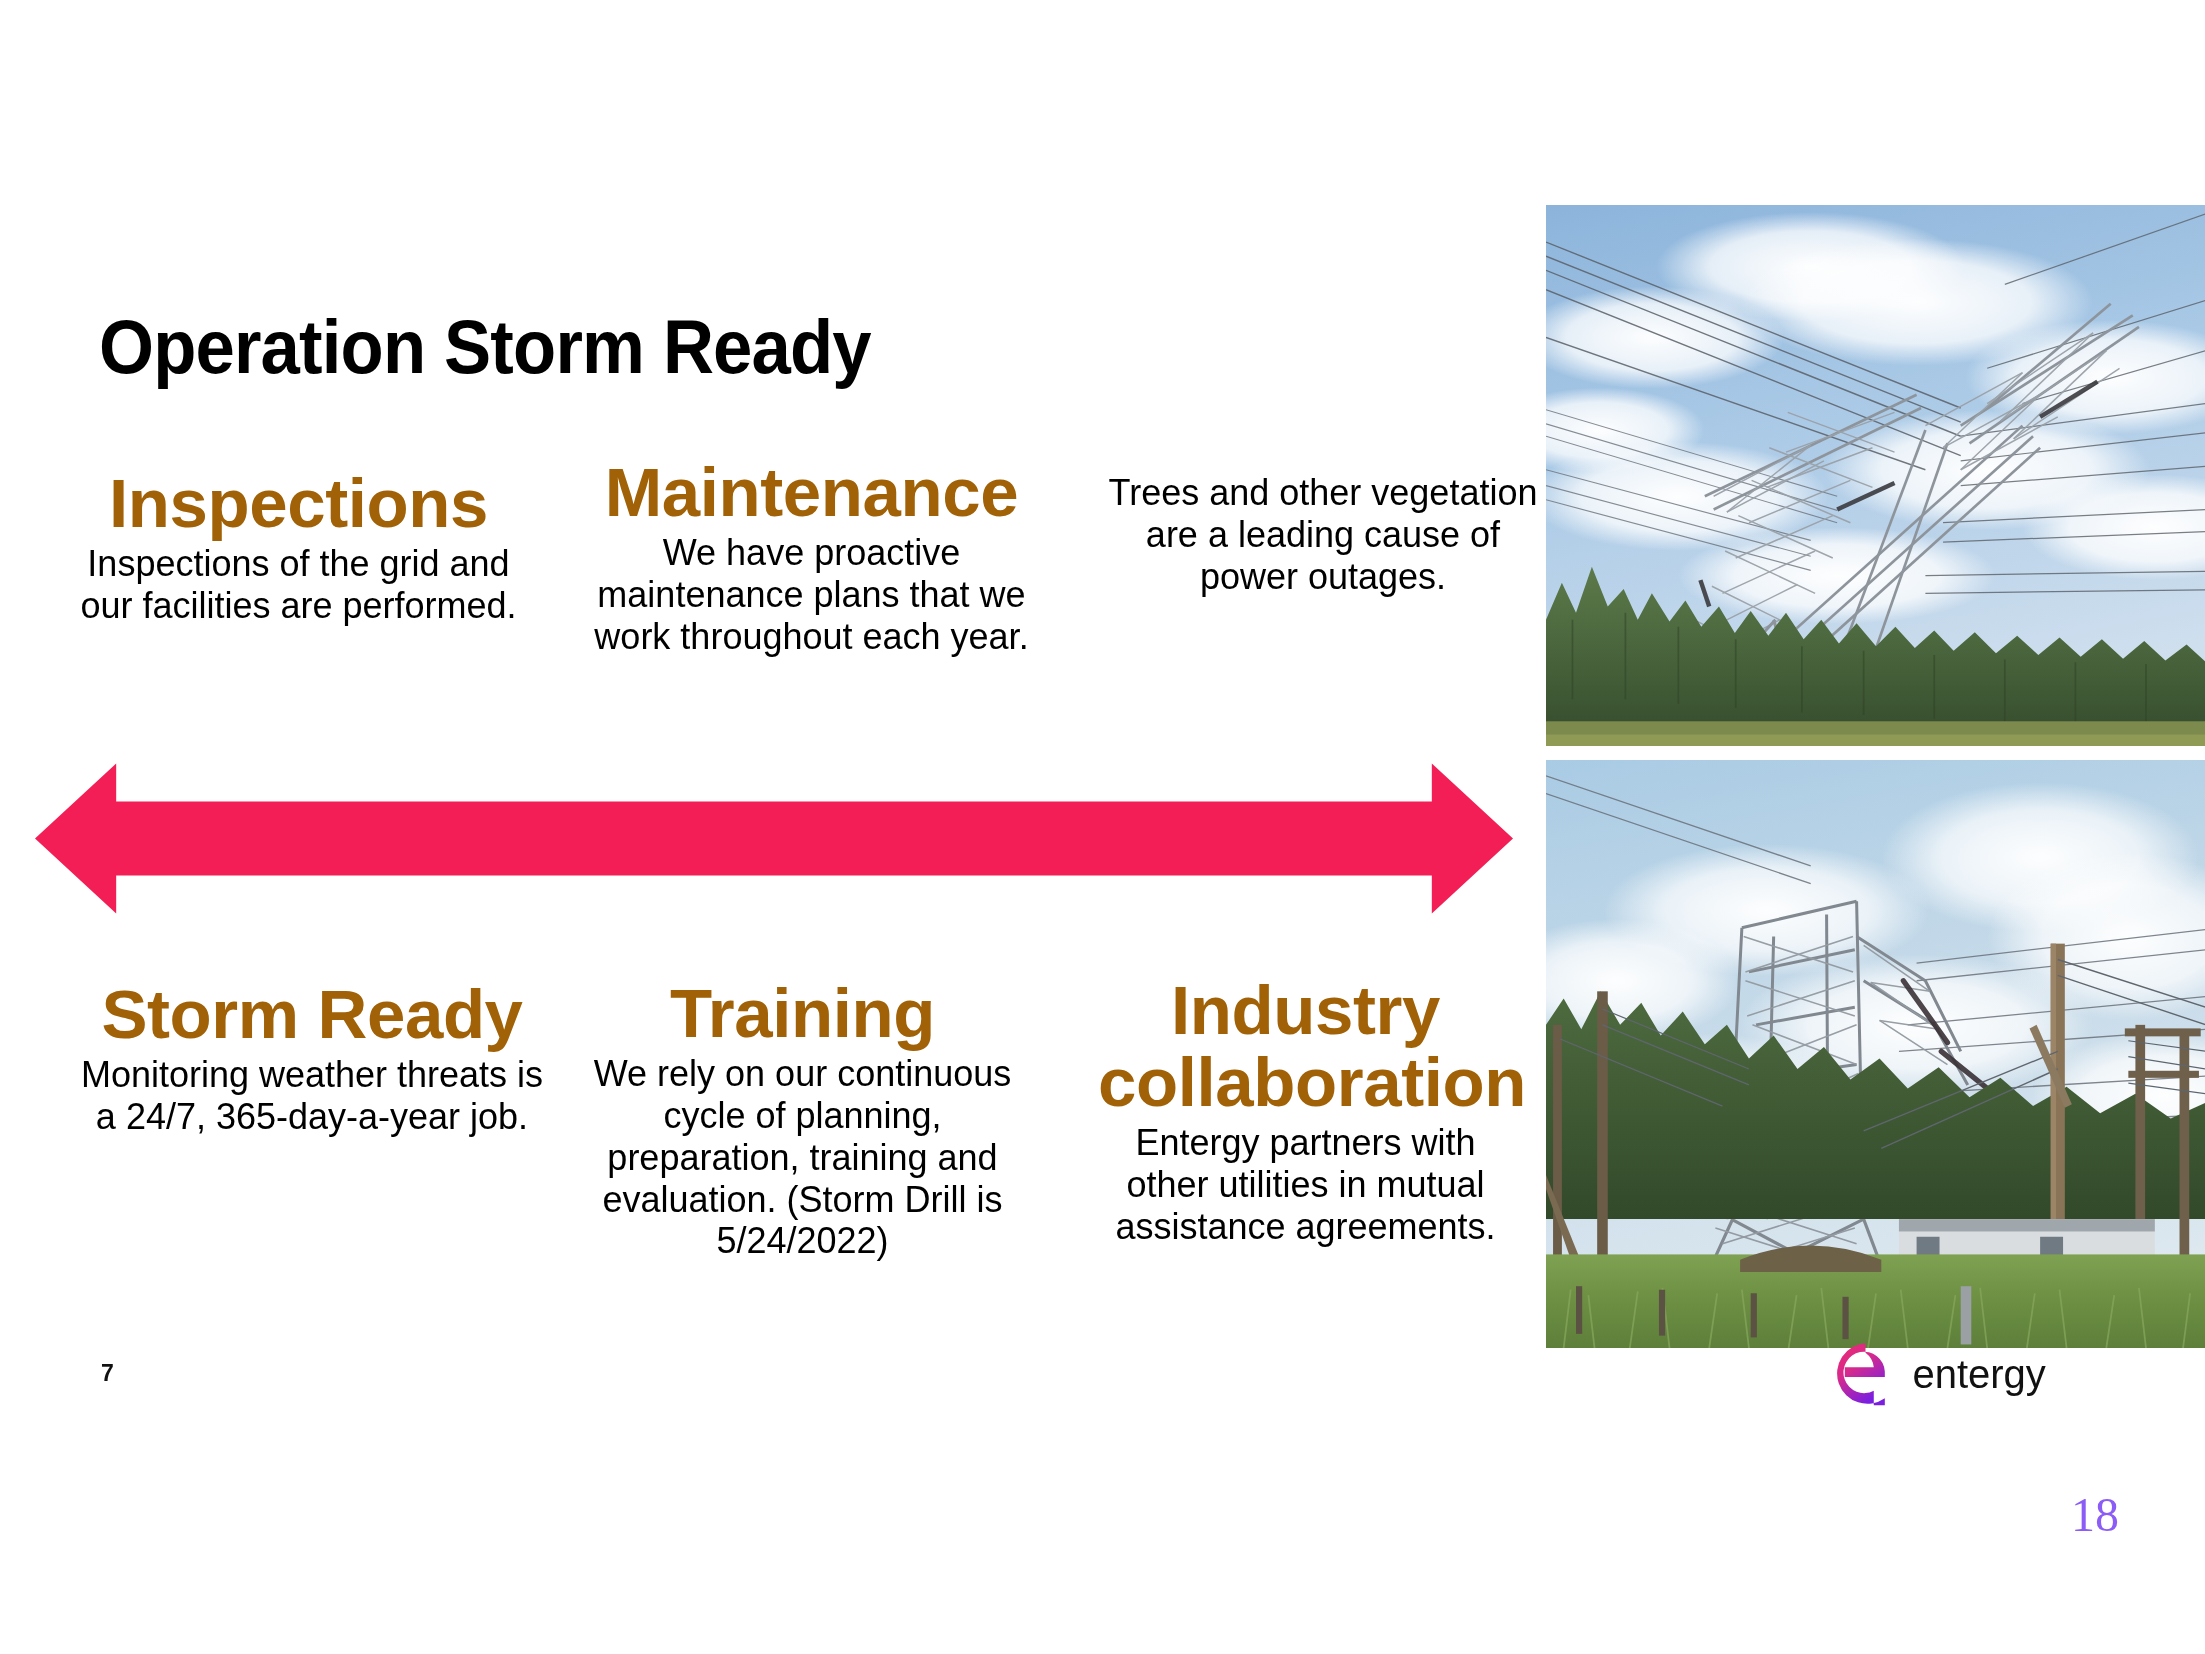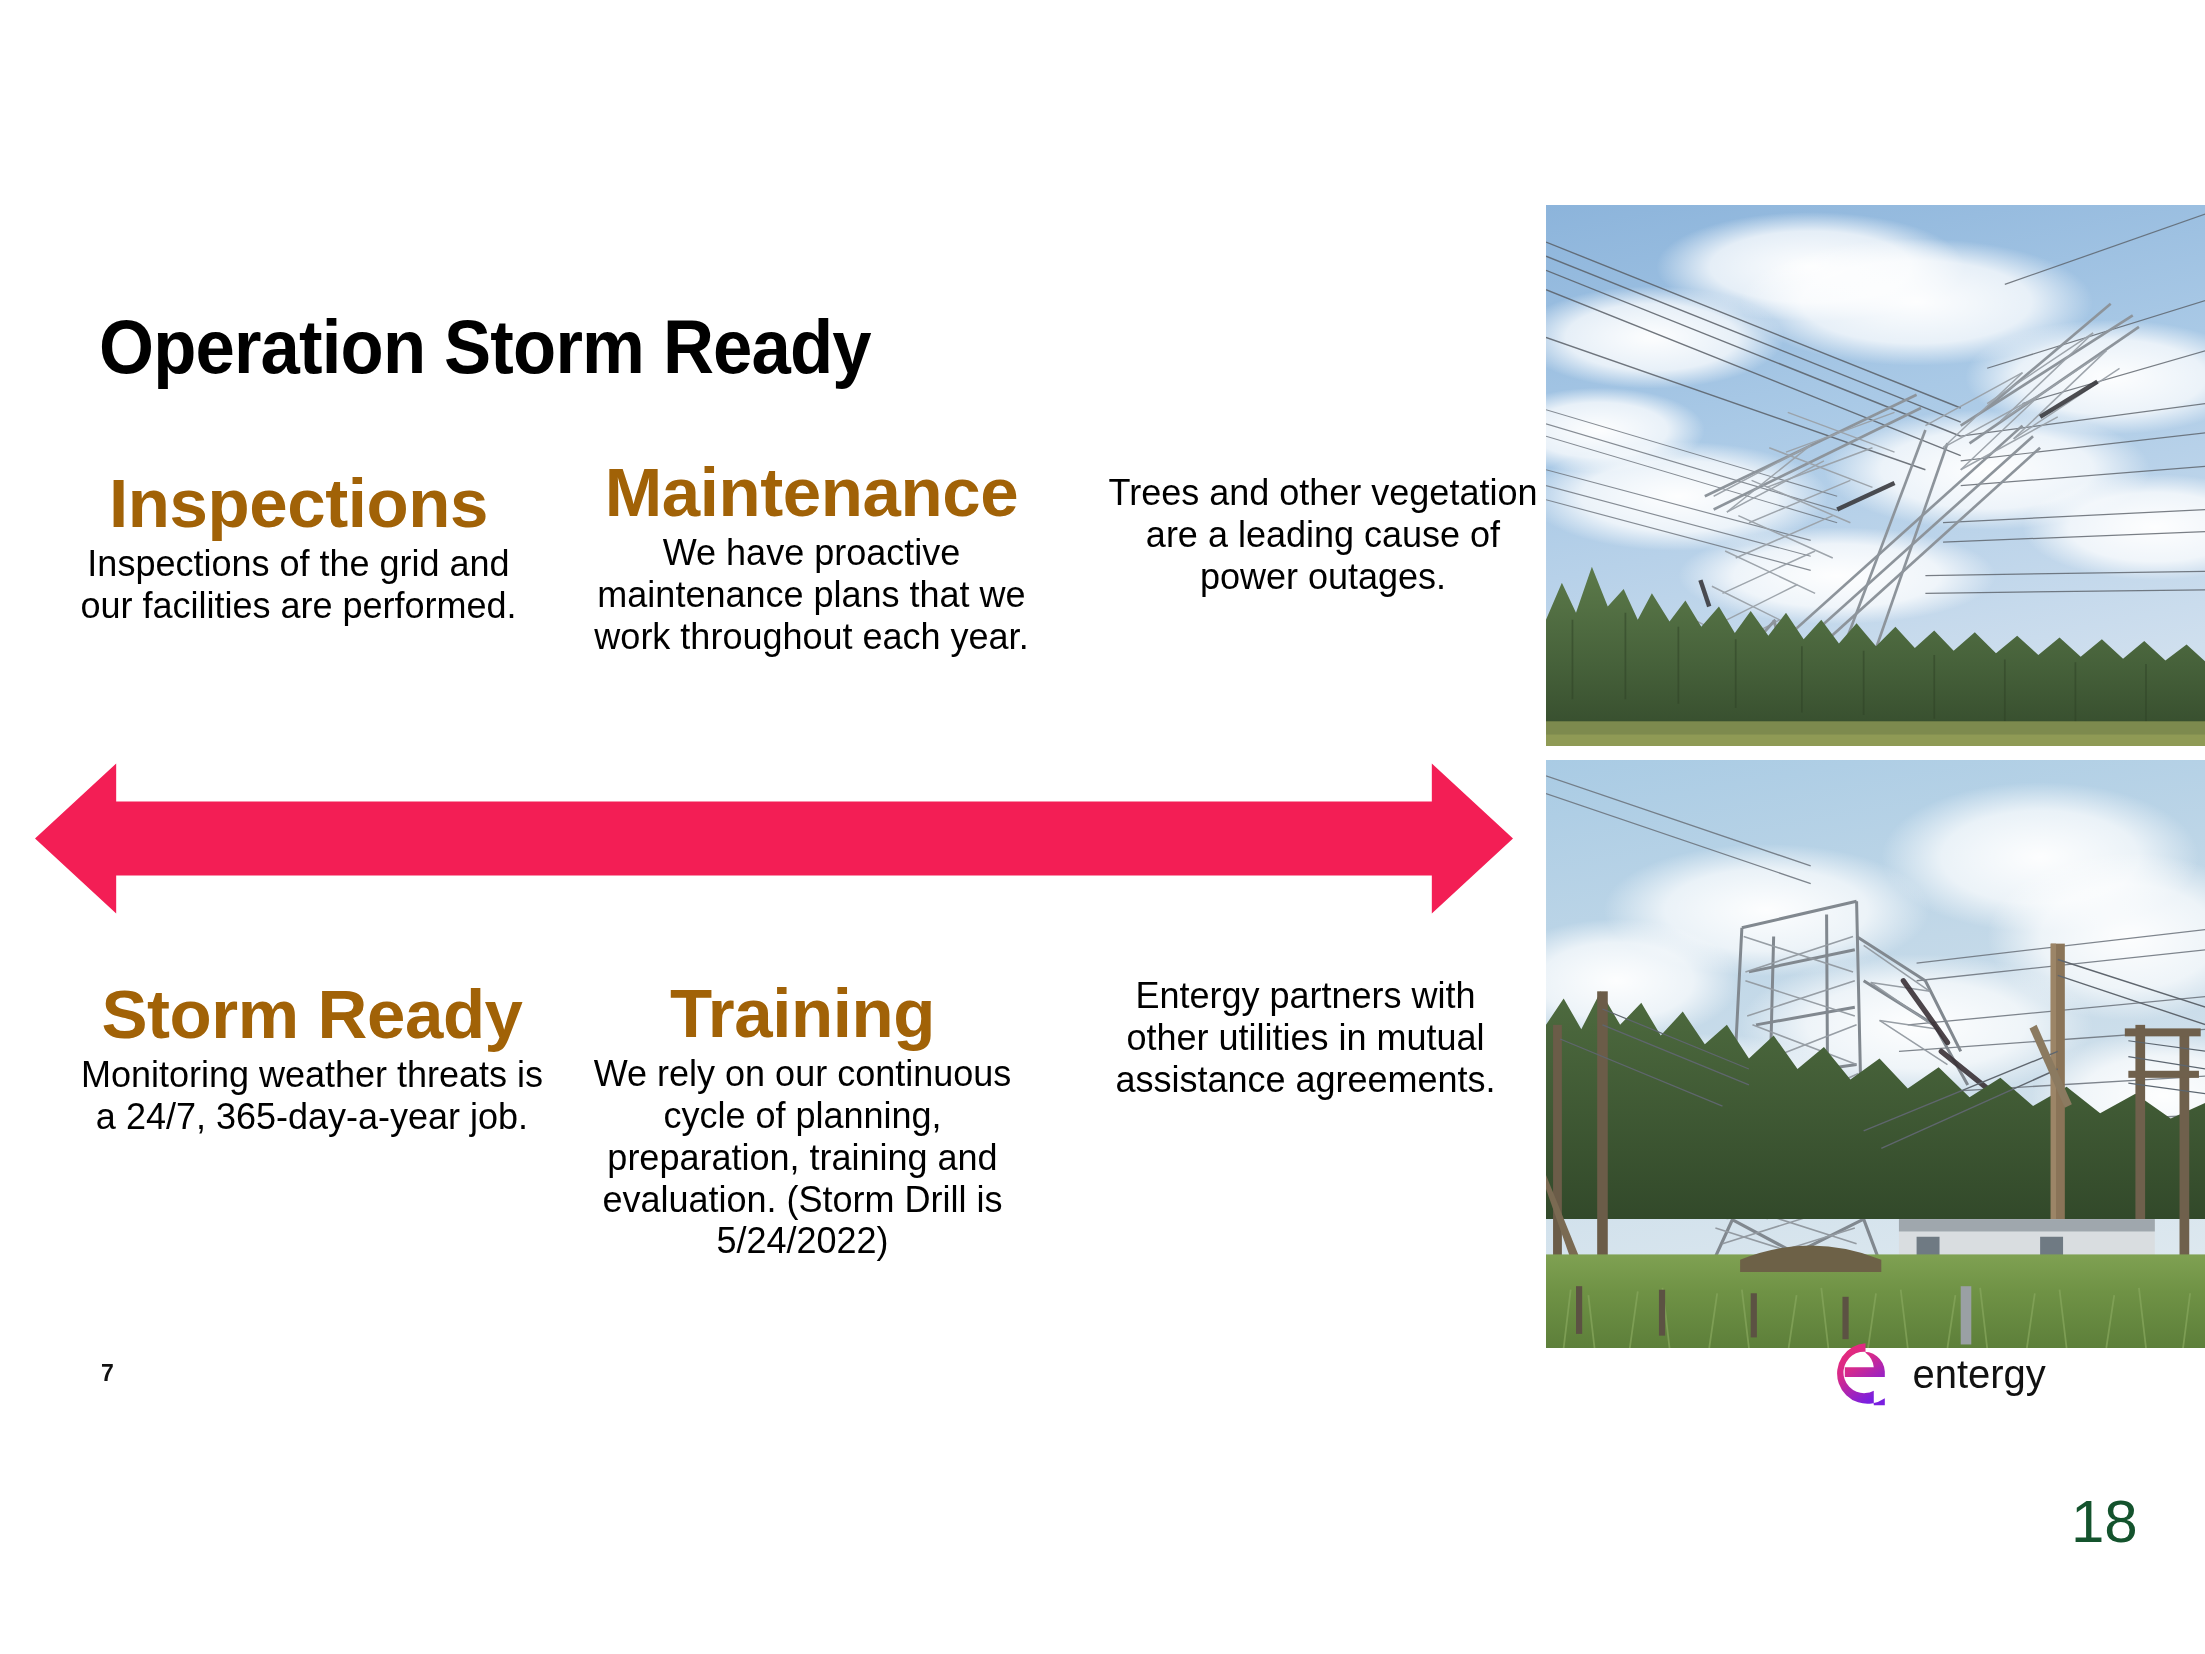--- a/index.html
+++ b/index.html
@@ -108,23 +108,23 @@
     left: 101px;
     top: 1360px;
     font-size: 23px;
     font-weight: bold;
     color: #111111;
   }
   #page-number-large {
     position: absolute;
     left: 2071px;
     top: 1487px;
-    font-size: 60px;
-    color: #14532d;
-    font-family: Liberation Sans, sans-serif;
+    font-size: 48px;
+    color: #8b5cf6;
+    font-family: Liberation Serif, serif;
   }
 </style>
 </head>
 <body>
 
 <div id="slide">
 
   <div id="slide-title">Operation Storm Ready</div>
 
   <div class="col-block" id="block-inspections">
@@ -161,20 +161,21 @@
     <p class="col-head">Storm Ready</p>
     <p class="col-body">Monitoring weather threats is a 24/7, 365-day-a-year job.</p>
   </div>
 
   <div class="col-block" id="block-training">
     <p class="col-head">Training</p>
     <p class="col-body">We rely on our continuous cycle of planning, preparation, training and evaluation.  (Storm Drill is 5/24/2022)</p>
   </div>
 
   <div class="col-block" id="block-industry">
+    <p class="col-head">Industry collaboration</p>
     <p class="col-body">Entergy partners with other utilities in mutual assistance agreements.</p>
   </div>
 
   <div class="photo" id="photo-top">
     <svg viewBox="0 0 748 613" width="660" height="541" preserveAspectRatio="none">
       <defs>
         <linearGradient id="skyTop" x1="0" y1="0" x2="0.25" y2="1">
           <stop offset="0%" stop-color="#8cb4db"></stop>
           <stop offset="45%" stop-color="#a9c9e6"></stop>
           <stop offset="100%" stop-color="#cfdfee"></stop>

